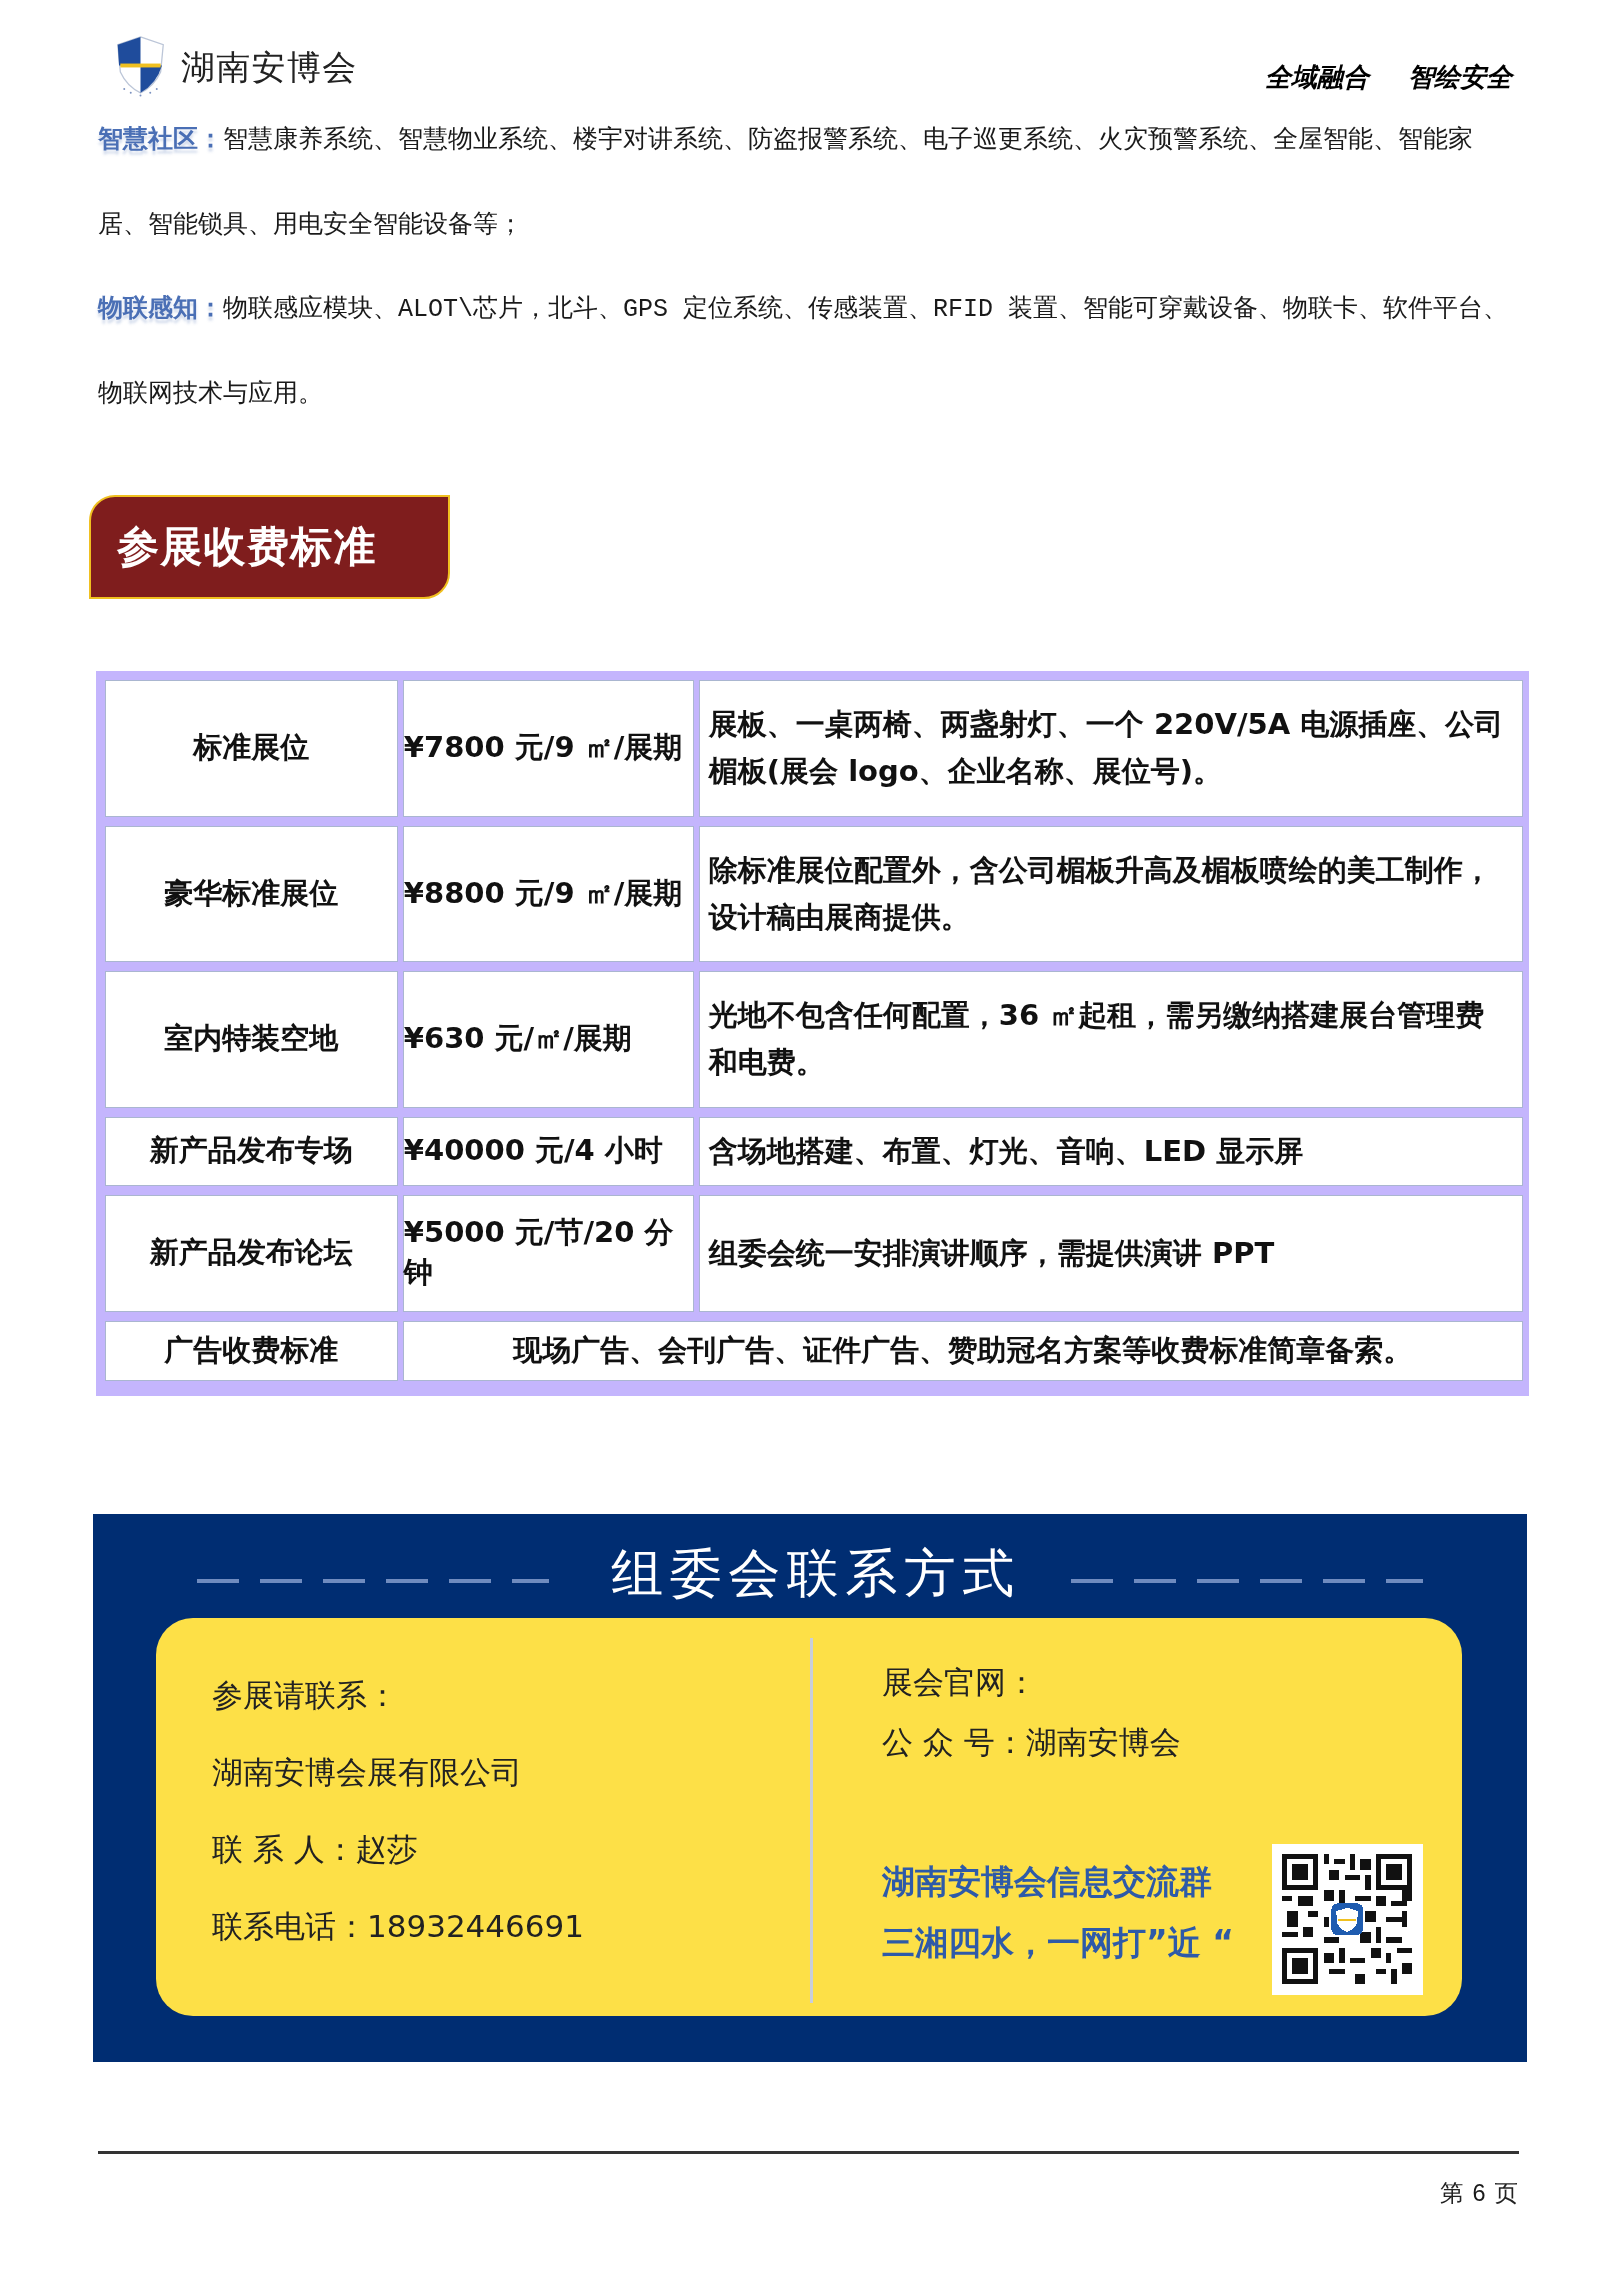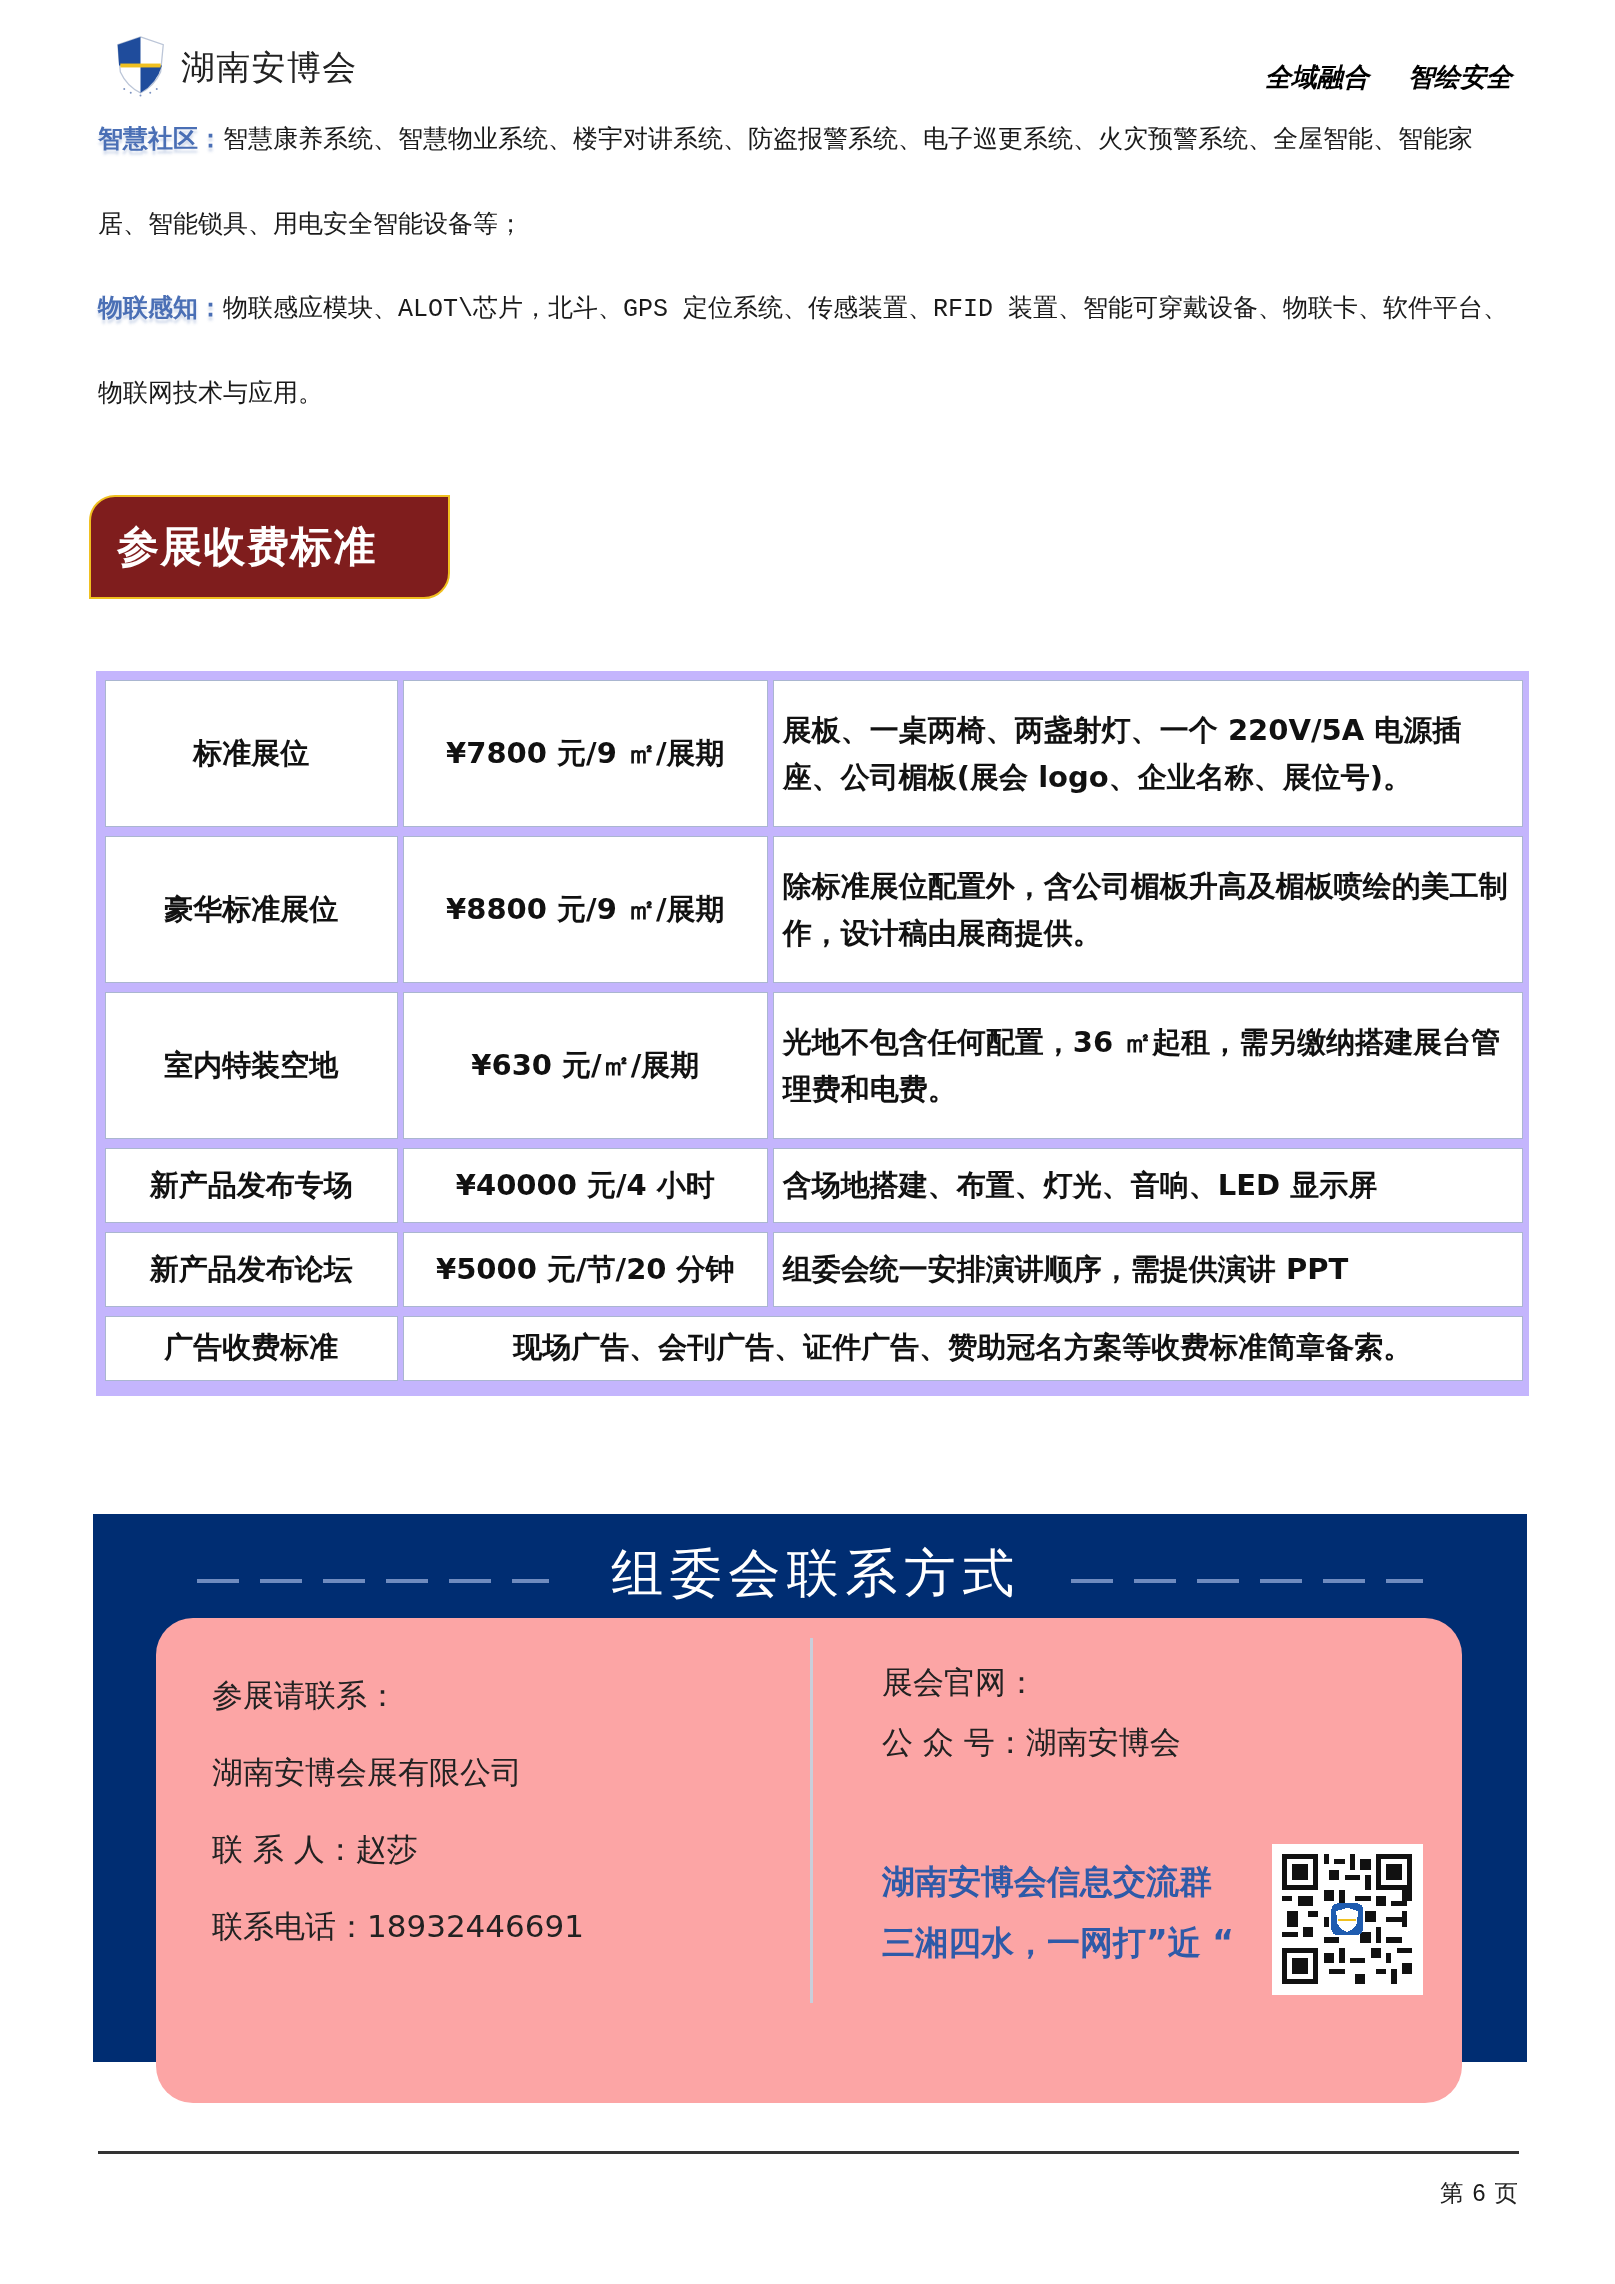--- a/index.html
+++ b/index.html
@@ -21,31 +21,31 @@
 
   
   .section-tab { position: absolute; left: 89px; top: 495px; width: 361px; height: 104px; background: #7f1d1d; border: 2.6px solid #f0c020; border-top-left-radius: 26px; border-bottom-right-radius: 26px; display: flex; align-items: center; padding-left: 26px; }
   .section-tab span { color: #fff; font-size: 42px; font-weight: bold; letter-spacing: 1.3px; }
 
   
   .fee-table { position: absolute; left: 96px; top: 671px; width: 1433px; height: 725px; background: #c4b5fd; padding: 9px 6.5px 6.5px 9px; }
   .fee-table table { width: 100%; height: 100%; border-collapse: separate; border-spacing: 5.2px 9px; margin: -9px -5.2px; width: calc(100% + 10.4px); height: calc(100% + 9px); }
   .fee-table td { background: #fff; border: 1.3px solid #aab6d0; font-weight: bold; font-size: 29px; color: #111; vertical-align: middle; }
   .fee-table td.name { width: 293px; text-align: center; }
-  .fee-table td.price { width: 365px; text-align: center; }
+  .fee-table td.price { width: 291px; }
   .fee-table td.desc { text-align: left; padding: 0 9px; line-height: 47px; }
   .fee-table td.span2 { text-align: center; }
 
   
   .contact { position: absolute; left: 93px; top: 1514px; width: 1434px; height: 548px; background: #002d72; }
   .contact-title { position: absolute; left: 12px; right: 0; top: 25px; text-align: center; color: #fff; font-size: 52px; letter-spacing: 6.5px; }
   .dash-line { position: absolute; top: 65px; width: 352px; height: 3.9px; background: repeating-linear-gradient(90deg, #6f8bbf 0 42px, transparent 42px 63px); }
   .dash-left { left: 104px; }
   .dash-right { right: 104px; }
-  .card { position: absolute; left: 63px; top: 104px; width: 1306px; height: 485px; background: #fca5a5; border-radius: 37px; }
+  .card { position: absolute; left: 63px; top: 104px; width: 1306px; height: 398px; background: #fde047; border-radius: 37px; }
   .card-divider { position: absolute; left: 654px; top: 19.6px; width: 2.6px; height: 365px; background: #c9cedb; }
   .col-left { position: absolute; left: 56px; top: 39px; }
   .col-right { position: absolute; left: 726px; top: 34px; }
   .line { font-size: 31px; color: #222; height: 77px; line-height: 77px; white-space: pre; }
   .col-right .line { height: 60px; line-height: 60px; }
   .group-text { position: absolute; left: 726px; top: 233px; color: #2e5aa8; font-weight: bold; font-size: 33px; line-height: 61px; }
   .qr { position: absolute; left: 1116px; top: 226px; width: 151px; height: 151px; background: #fff; padding: 10.4px; }
   .qr svg { width: 100%; height: 100%; display: block; }
 
   

